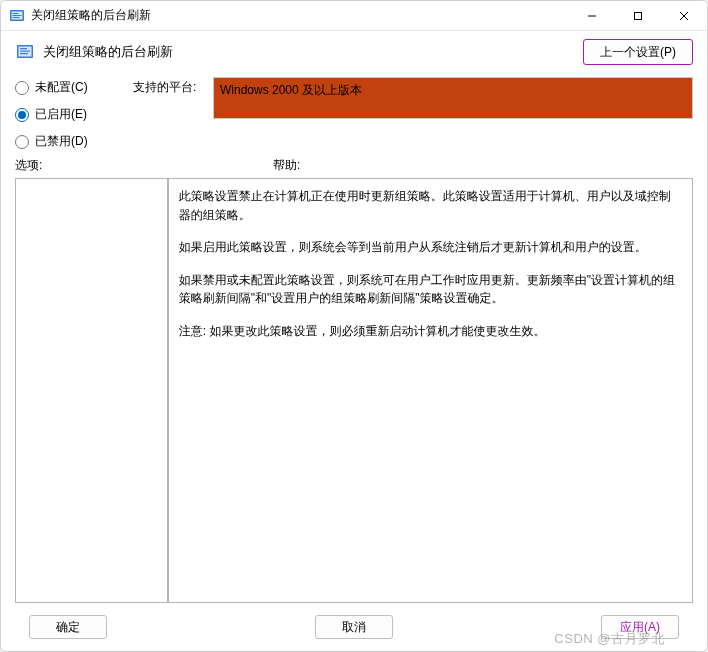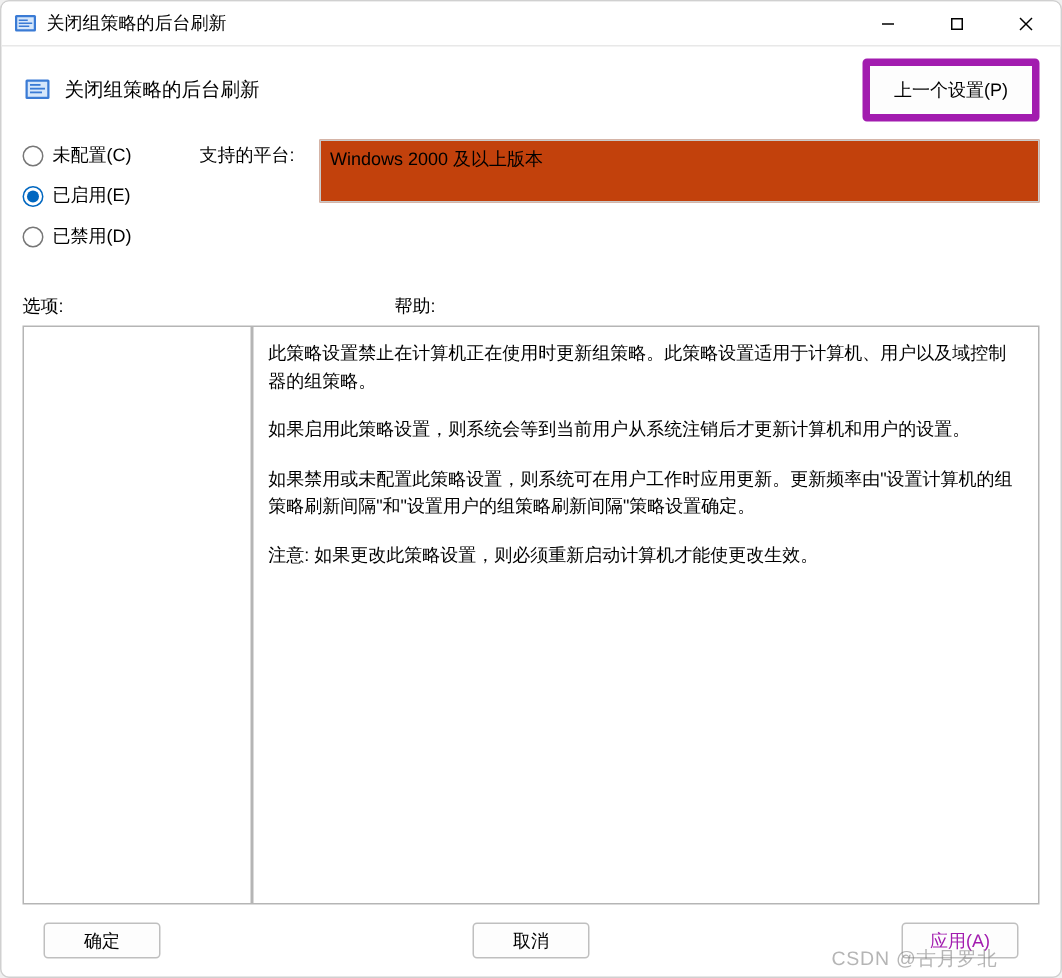--- a/index.html
+++ b/index.html
@@ -45,23 +45,23 @@
     padding: 8px 14px 8px 14px;
     gap: 8px;
   }
   .header-icon {
     width: 20px; height: 20px;
     display: inline-flex;
   }
   .header-title { font-size: 13px; flex: 0 0 auto; }
   .header-spacer { flex: 1 1 auto; }
   .nav-btn {
-    height: 42px;
+    height: 26px;
     padding: 0 16px;
-    border: 5px solid #a21caf;
+    border: 1px solid #a21caf;
     border-radius: 3px;
     background: #fdfdfd;
     font-size: 12px;
     display: flex; align-items: center; justify-content: center;
     cursor: default;
   }
   
   .body {
     flex: 1 1 auto;
     padding: 4px 14px 0 14px;
@@ -117,21 +117,22 @@
     height: 42px;
     border: 1px solid #c9c9c9;
     background: #c2410c;
     padding: 4px 6px;
     overflow-y: scroll;
     font-size: 12px;
   }
   
   .pane-labels {
     display: flex;
-    margin-top: 24px;
+    margin-top: 1px;
+    gap: 10px;
   }
   .pane-labels .lbl-left { width: 248px; }
   .pane-labels .lbl-right { flex: 1; }
   
   .panes {
     flex: 1 1 auto;
     display: flex;
     margin-top: 4px;
     min-height: 0;
   }

